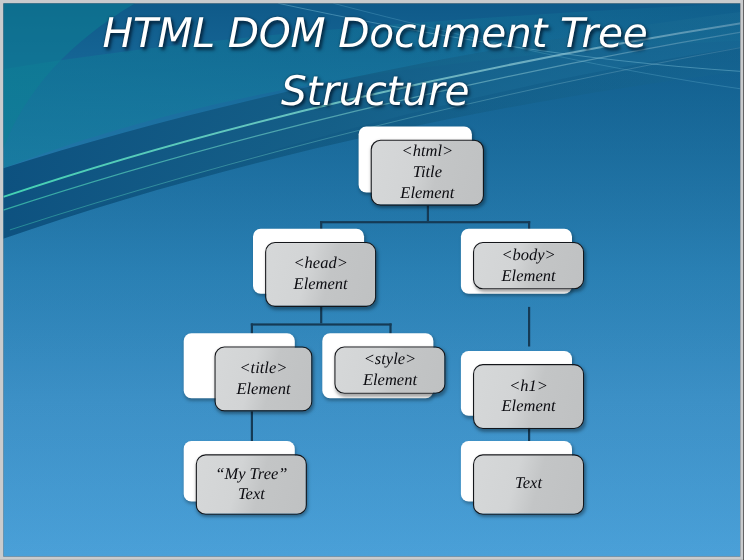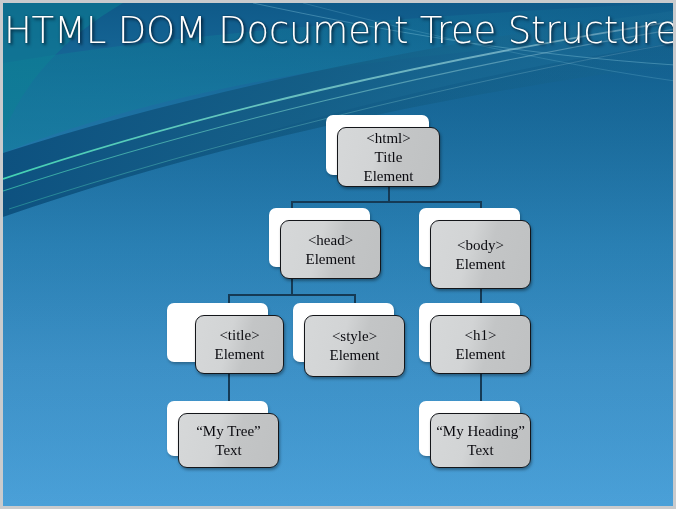--- a/index.html
+++ b/index.html
@@ -9,20 +9,21 @@
   }
   #slide {
     position: relative;
     width: 676px;
     height: 509px;
     overflow: hidden;
     box-sizing: border-box;
     border: 3px solid #c9cbcd;
     background: linear-gradient(to bottom, #0f5a89 0%, #1a6d9e 18%, #2f88bd 48%, #4196cd 72%, #4aa0d8 100%);
     font-family: "Liberation Serif", "DejaVu Serif", serif;
+    font-style: italic;
   }
   
   .bg-waves {
     position: absolute;
     left: 0; top: 0;
     width: 670px;
     height: 503px;
     pointer-events: none;
   }
   
@@ -157,65 +158,64 @@
 
   <div id="nodes">
       <div class="node" style="left: 323px; top: 112px; width: 114px; height: 72px;">
         <div class="paper" style="width: 103px; height: 60px;"></div>
         <div class="card" style="left: 11px; top: 12px; width: 103px; height: 60px;">
           <div class="line tag">&lt;html&gt;</div>
           <div class="line">Title</div>
           <div class="line">Element</div>
         </div>
       </div>
-      <div class="node" style="left: 227px; top: 205px; width: 112px; height: 58px; margin-left: 39px;">
+      <div class="node" style="left: 227px; top: 205px; width: 112px; height: 58px;">
         <div class="paper" style="width: 101px; height: 59px;"></div>
         <div class="card" style="left: 11px; top: 12px; width: 101px; height: 59px;">
           <div class="line tag">&lt;head&gt;</div>
           <div class="line">Element</div>
         </div>
       </div>
       <div class="node" style="left: 416px; top: 205px; width: 112px; height: 71px;">
         <div class="paper" style="width: 101px; height: 59px;"></div>
-        <div class="card" style="left: 11px; top: 12px; width: 101px; height: 69px;">
+        <div class="card" style="left: 11px; top: 12px; width: 101px; height: 43px;">
           <div class="line tag">&lt;body&gt;</div>
           <div class="line">Element</div>
         </div>
       </div>
       <div class="node" style="left: 164px; top: 300px; width: 112px; height: 71px;">
         <div class="paper" style="width: 101px; height: 59px;"></div>
         <div class="card" style="left: 28px; top: 12px; width: 89px; height: 59px;">
           <div class="line tag">&lt;title&gt;</div>
           <div class="line">Element</div>
         </div>
       </div>
       <div class="node" style="left: 290px; top: 300px; width: 112px; height: 71px;">
         <div class="paper" style="width: 101px; height: 59px;"></div>
-        <div class="card" style="left: 11px; top: 12px; width: 101px; height: 62px;">
+        <div class="card" style="left: 11px; top: 12px; width: 101px; height: 43px;">
           <div class="line tag">&lt;style&gt;</div>
           <div class="line">Element</div>
         </div>
       </div>
-      <div class="node" style="left: 416px; top: 300px; width: 112px; height: 71px;">
+      <div class="node" style="left: 416px; top: 316px; width: 112px; height: 71px;">
         <div class="paper" style="width: 101px; height: 59px;"></div>
         <div class="card" style="left: 11px; top: 12px; width: 101px; height: 59px;">
           <div class="line tag">&lt;h1&gt;</div>
           <div class="line">Element</div>
         </div>
       </div>
       <div class="node" style="left: 164px; top: 398px; width: 112px; height: 67px;">
         <div class="paper" style="width: 101px; height: 55px;"></div>
         <div class="card" style="left: 11px; top: 12px; width: 101px; height: 55px;">
           <div class="line tag">“My Tree”</div>
           <div class="line">Text</div>
         </div>
       </div>
       <div class="node wide" style="left: 416px; top: 398px; width: 112px; height: 67px;">
         <div class="paper" style="width: 101px; height: 55px;"></div>
         <div class="card" style="left: 11px; top: 12px; width: 101px; height: 55px;">
-          <div class="line tag">“My Heading”</div>
           <div class="line">Text</div>
         </div>
       </div>
     </div>
 
 
 </div>
 
 </body></html>

